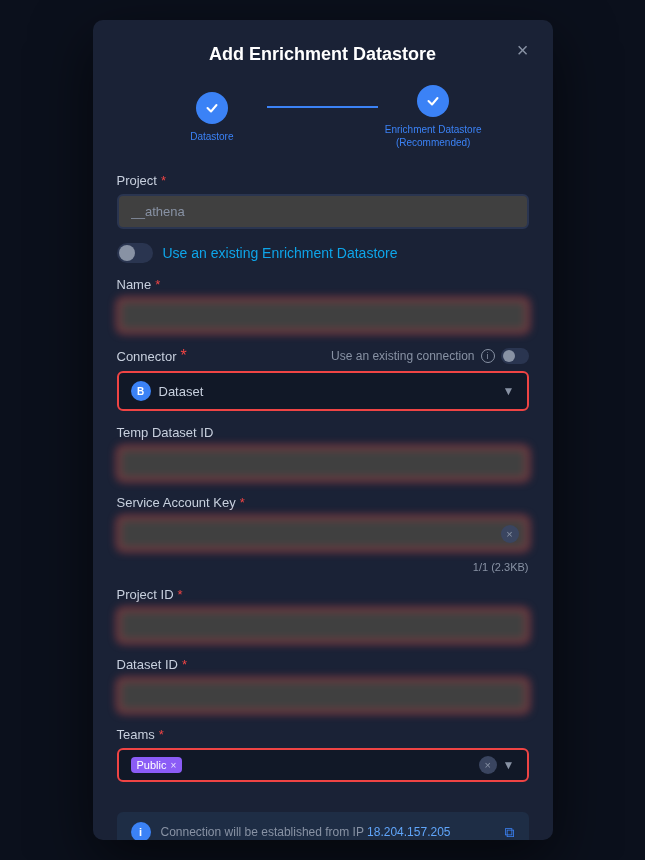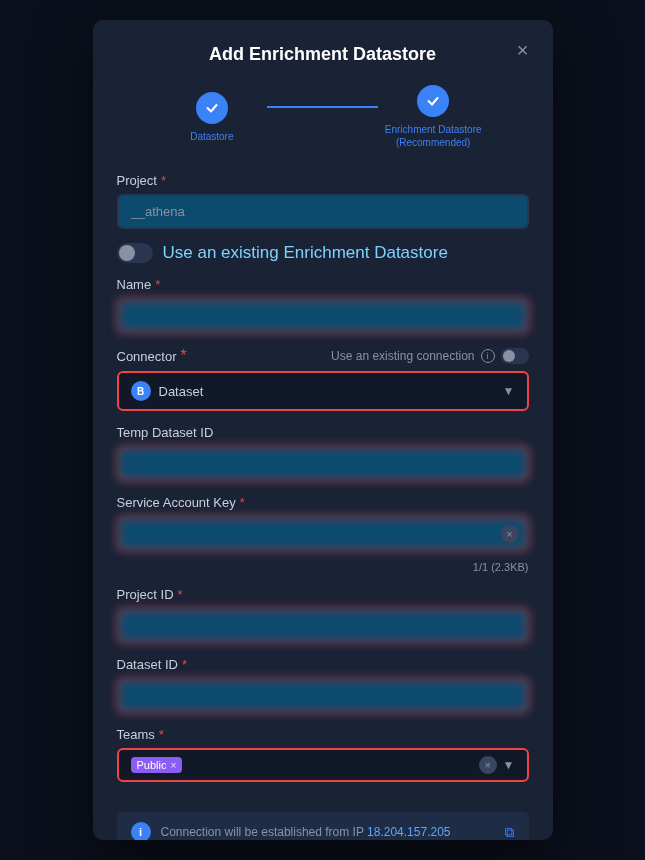--- a/index.html
+++ b/index.html
@@ -135,21 +135,21 @@
       align-items: center;
       gap: 4px;
     }
 
     .required-star {
       color: #ef4444;
     }
 
     .form-input {
       width: 100%;
-      background: #0c4a6e;
+      background: #404040;
       border: 2px solid #ef4444;
       border-radius: 6px;
       padding: 8px 12px;
       color: #8892a4;
       font-size: 13px;
       outline: none;
     }
 
     .form-input.no-error {
       border-color: #2a3550;
@@ -182,22 +182,22 @@
       height: 16px;
       background: #8892a4;
       border-radius: 50%;
       position: absolute;
       top: 2px;
       left: 2px;
       transition: left 0.2s;
     }
 
     .toggle-label {
-      font-size: 17px;
-      color: #7dd3fc;
+      font-size: 14px;
+      color: #0ea5e9;
     }
 
     
     .connector-row {
       display: flex;
       align-items: center;
       justify-content: space-between;
       margin-bottom: 6px;
     }
 

